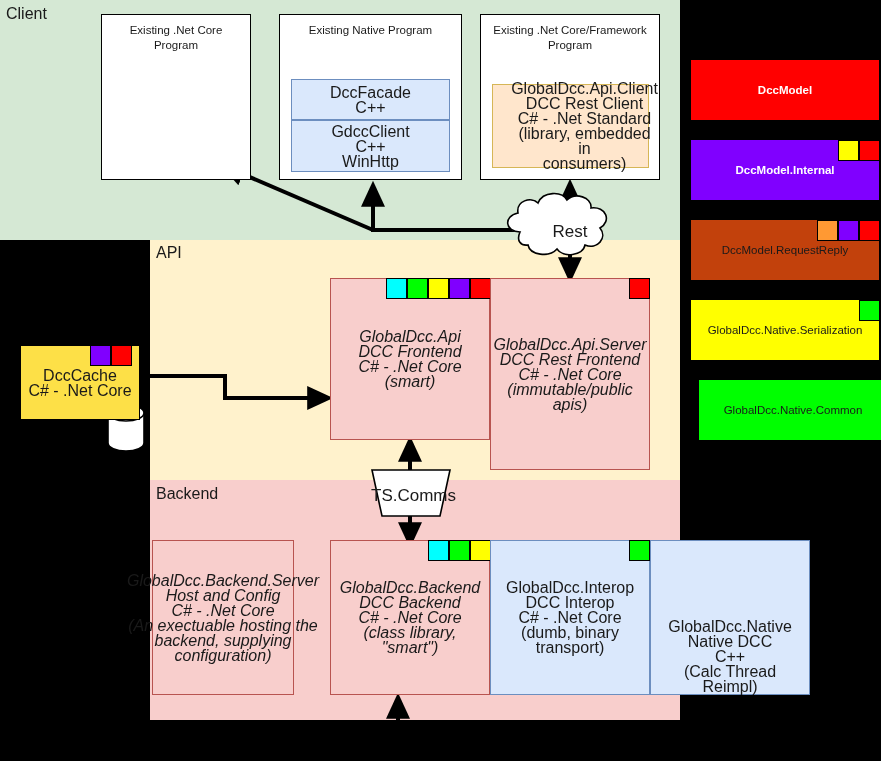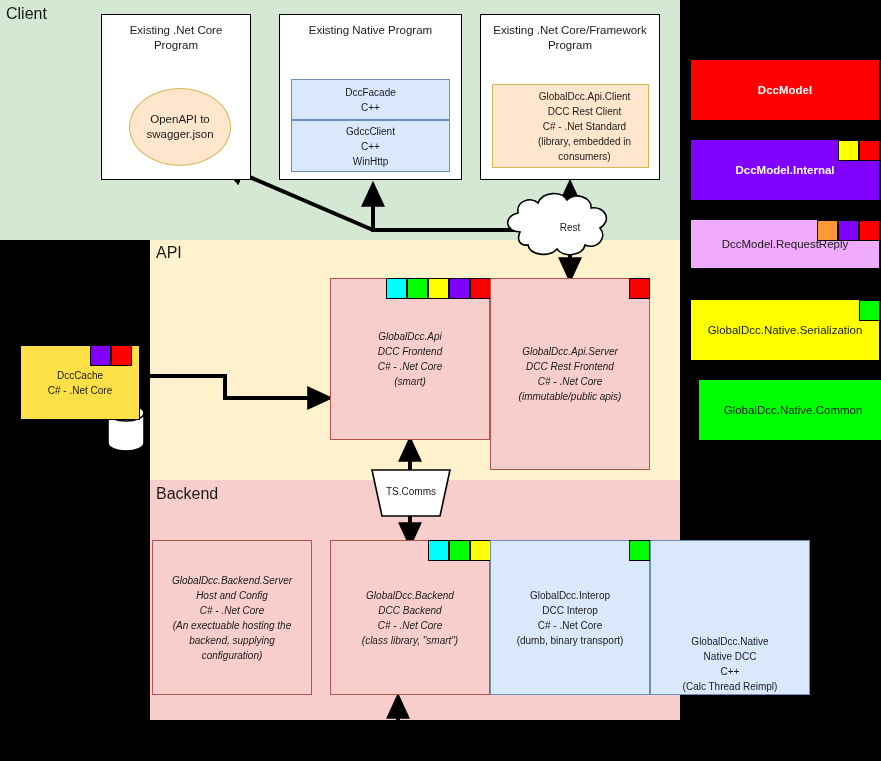--- a/index.html
+++ b/index.html
@@ -26,21 +26,21 @@
     line-height: 14px;
     white-space: nowrap;
   }
   .node {
     position: absolute;
     box-sizing: border-box;
     display: flex;
     align-items: center;
     justify-content: center;
     text-align: center;
-    font-size: 10px;
+    font-size: 16px;
     line-height: 15px;
     color: #1a1a1a;
   }
   .node-text {
     white-space: pre-line;
     padding: 0 4px;
   }
   .node-top-text {
     position: absolute;
     box-sizing: border-box;
@@ -104,21 +104,21 @@
     display: flex;
     align-items: center;
     justify-content: center;
     text-align: center;
     font-size: 11.5px;
     line-height: 15px;
     color: #1a1a1a;
   }
   .cloud-label, .trap-label {
     position: absolute;
-    font-size: 10px;
+    font-size: 17px;
     color: #1a1a1a;
     text-align: center;
     white-space: nowrap;
     z-index: 5;
   }
 </style>
 </head>
 <body>
 
 <div id="canvas">
@@ -176,24 +176,20 @@
     </g>
   </svg>
 
   <div class="cloud-label" style="left:540px; top:222px; width:60px;">Rest</div>
   <div class="trap-label" style="left:371px; top:486px; width:80px;">TS.Comms</div>
 
   <div class="node white-box node-top-text" style="left:101px; top:14px; width:150px; height:166px;">
     <span class="node-text">Existing .Net Core
 Program</span>
   </div>
-  <div class="ellipse-node" style="left:129px; top:88px; width:102px; height:78px;">
-    <span class="node-text">OpenAPI to
-swagger.json</span>
-  </div>
 
   <div class="node white-box node-top-text" style="left:279px; top:14px; width:183px; height:166px;">
     <span class="node-text">Existing Native Program</span>
   </div>
   <div class="node blue-box" style="left:291px; top:79px; width:159px; height:41px;">
     <span class="node-text">DccFacade
 C++</span>
   </div>
   <div class="node blue-box" style="left:291px; top:120px; width:159px; height:52px;">
     <span class="node-text">GdccClient
@@ -233,21 +229,21 @@
   <div class="swatch" style="left:470px; top:278px; background:#ff0000;"></div>
 
   <div class="node pink-box" style="left:490px; top:278px; width:160px; height:192px;">
     <span class="node-text">GlobalDcc.Api.Server
 DCC Rest Frontend
 C# -  .Net Core
 (immutable/public apis)</span>
   </div>
   <div class="swatch" style="left:629px; top:278px; background:#ff0000;"></div>
 
-  <div class="node pink-box" style="left:152px; top:540px; width:160px; height:155px;">
+  <div class="node pink-box" style="left:152px; top:540px; width:142px; height:155px;">
     <span class="node-text">GlobalDcc.Backend.Server
 Host and Config
 C# -  .Net Core
 (An exectuable hosting the
 backend, supplying
 configuration)</span>
   </div>
 
   <div class="node pink-box" style="left:330px; top:540px; width:160px; height:155px;">
     <span class="node-text">GlobalDcc.Backend
@@ -277,21 +273,21 @@
   <div class="legend-node" style="left:691px; top:60px; width:188px; height:60px; background:#ff0000; color:#ffffff; font-weight:bold;">
     <span class="legend-label node-text">DccModel</span>
   </div>
 
   <div class="legend-node" style="left:691px; top:140px; width:188px; height:60px; background:#8000ff; color:#ffffff; font-weight:bold;">
     <span class="legend-label node-text">DccModel.Internal</span>
   </div>
   <div class="swatch" style="left:838px; top:140px; background:#ffff00;"></div>
   <div class="swatch" style="left:859px; top:140px; background:#ff0000;"></div>
 
-  <div class="legend-node" style="left:691px; top:220px; width:188px; height:48px; background:#f0abfc; color:#1a1a1a;">
+  <div class="legend-node" style="left:691px; top:220px; width:188px; height:60px; background:#c2410c; color:#1a1a1a;">
     <span class="legend-label node-text">DccModel.RequestReply</span>
   </div>
   <div class="swatch" style="left:817px; top:220px; background:#ff9933;"></div>
   <div class="swatch" style="left:838px; top:220px; background:#8000ff;"></div>
   <div class="swatch" style="left:859px; top:220px; background:#ff0000;"></div>
 
   <div class="legend-node" style="left:691px; top:300px; width:188px; height:60px; background:#ffff00; color:#1a1a1a;">
     <span class="legend-label node-text">GlobalDcc.Native.Serialization</span>
   </div>
   <div class="swatch" style="left:859px; top:300px; background:#00ff00;"></div>

